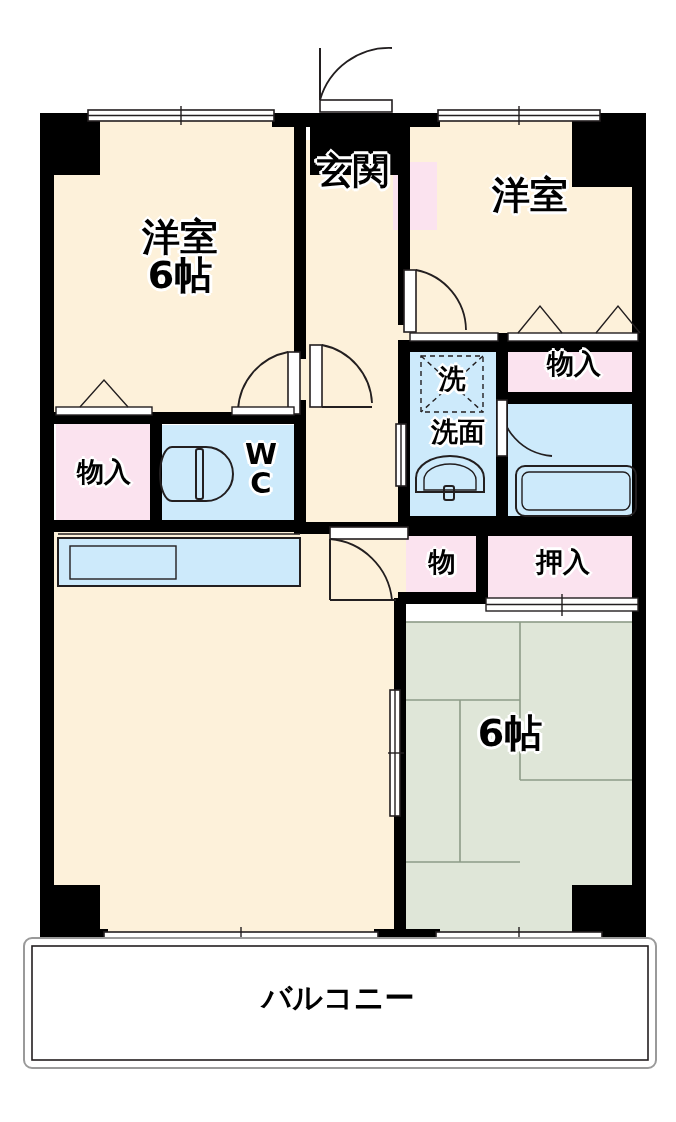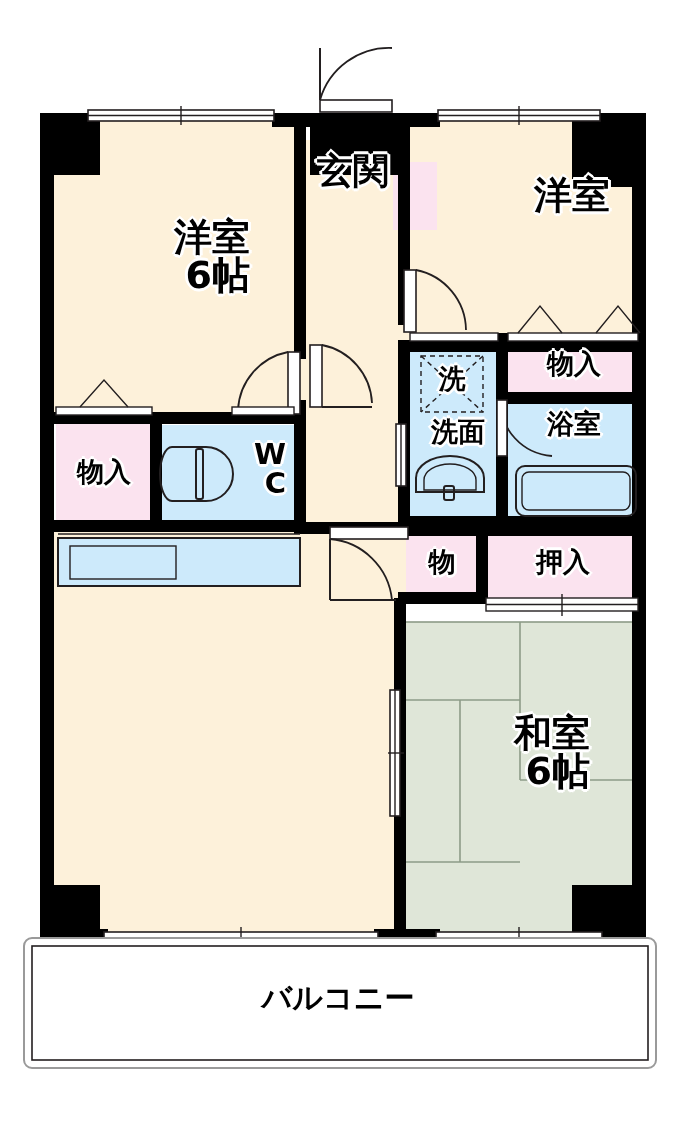--- a/index.html
+++ b/index.html
@@ -7,21 +7,21 @@
   body{font-family:"DejaVu Sans","Liberation Sans",sans-serif;}
   #plan{position:relative;width:676px;height:1122px;background:#ffffff;overflow:hidden;}
   #plan svg{position:absolute;left:0;top:0;}
   .lbl{position:absolute;color:#000;font-weight:bold;text-align:center;line-height:1.05;
        white-space:nowrap;
        text-shadow:
          2px 0 0 #fff,-2px 0 0 #fff,0 2px 0 #fff,0 -2px 0 #fff,
          1.5px 1.5px 0 #fff,-1.5px 1.5px 0 #fff,1.5px -1.5px 0 #fff,-1.5px -1.5px 0 #fff,
          3px 0 0 #fff,-3px 0 0 #fff,0 3px 0 #fff,0 -3px 0 #fff;
        pointer-events:none;}
-  .lbl.two{line-height:1.0;text-align:right;}
+  .lbl.two{line-height:1.0;}
 </style>
 </head>
 <body>
 
 <div id="plan">
 
   <svg width="676" height="1122" viewBox="0 0 676 1122">
     <defs>
       <style>
         .wall{fill:#000000;}
@@ -247,39 +247,37 @@
     <div>6帖</div>
   </div>
 
   <div class="lbl two" style="left:450px;top:176px;width:160px;font-size:38px;">
     <div>洋室</div>
   </div>
 
   <div class="lbl" style="left:310px;top:152px;width:86px;font-size:36px;">玄関</div>
 
   <div class="lbl two" style="left:430px;top:714px;width:160px;font-size:38px;">
-    <div>和室</div>
     <div>6帖</div>
   </div>
 
 
   <div class="lbl two" style="left:236px;top:440px;width:50px;font-size:29px;">
     <div>W</div>
     <div>C</div>
   </div>
 
   <div class="lbl" style="left:57px;top:458px;width:94px;font-size:27px;">物入</div>
 
   <div class="lbl" style="left:424px;top:365px;width:56px;font-size:27px;">洗</div>
 
   <div class="lbl" style="left:408px;top:418px;width:100px;font-size:27px;">洗面</div>
 
   <div class="lbl" style="left:512px;top:350px;width:124px;font-size:27px;">物入</div>
 
-  <div class="lbl" style="left:512px;top:410px;width:124px;font-size:27px;">浴室</div>
 
   <div class="lbl" style="left:410px;top:548px;width:64px;font-size:27px;">物</div>
 
   <div class="lbl" style="left:218px;top:982px;width:240px;font-size:30px;">バルコニー</div>
 
   <div class="lbl" style="left:490px;top:548px;width:146px;font-size:27px;">押入</div>
 
 </div>
 
 </body></html>

